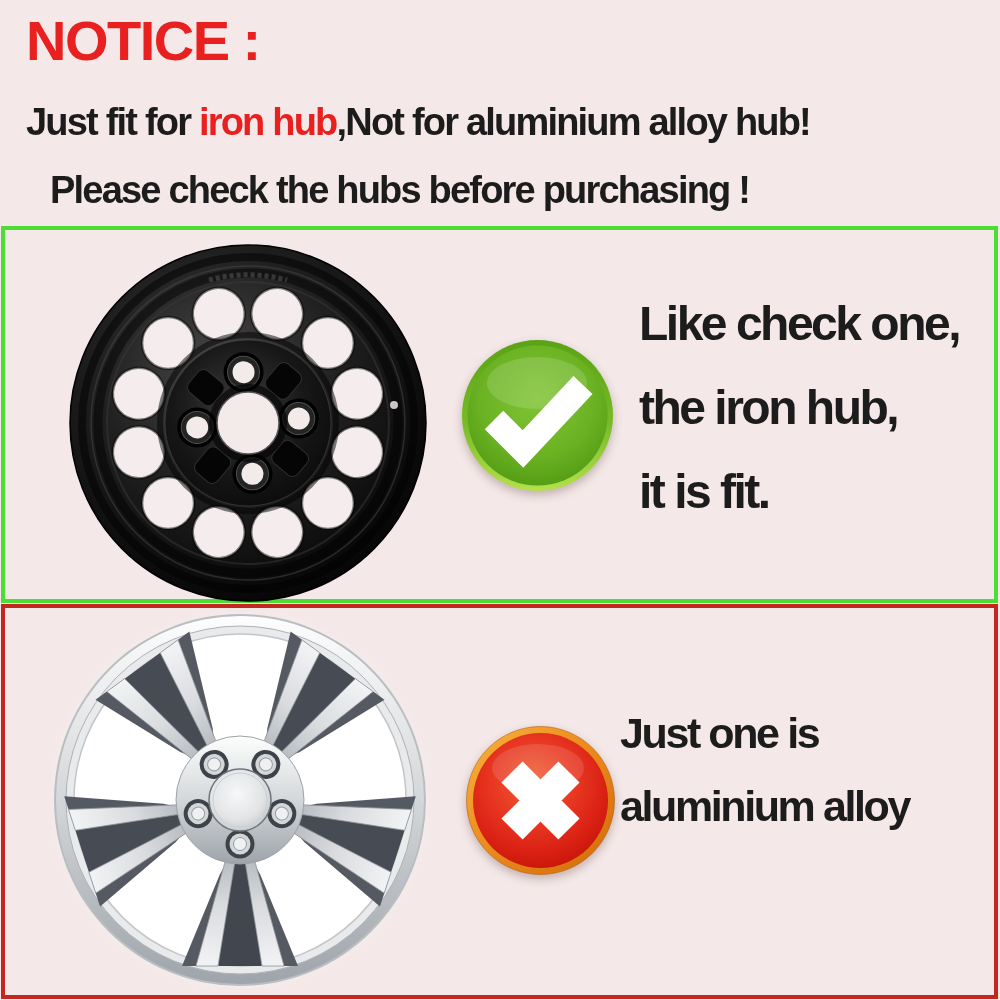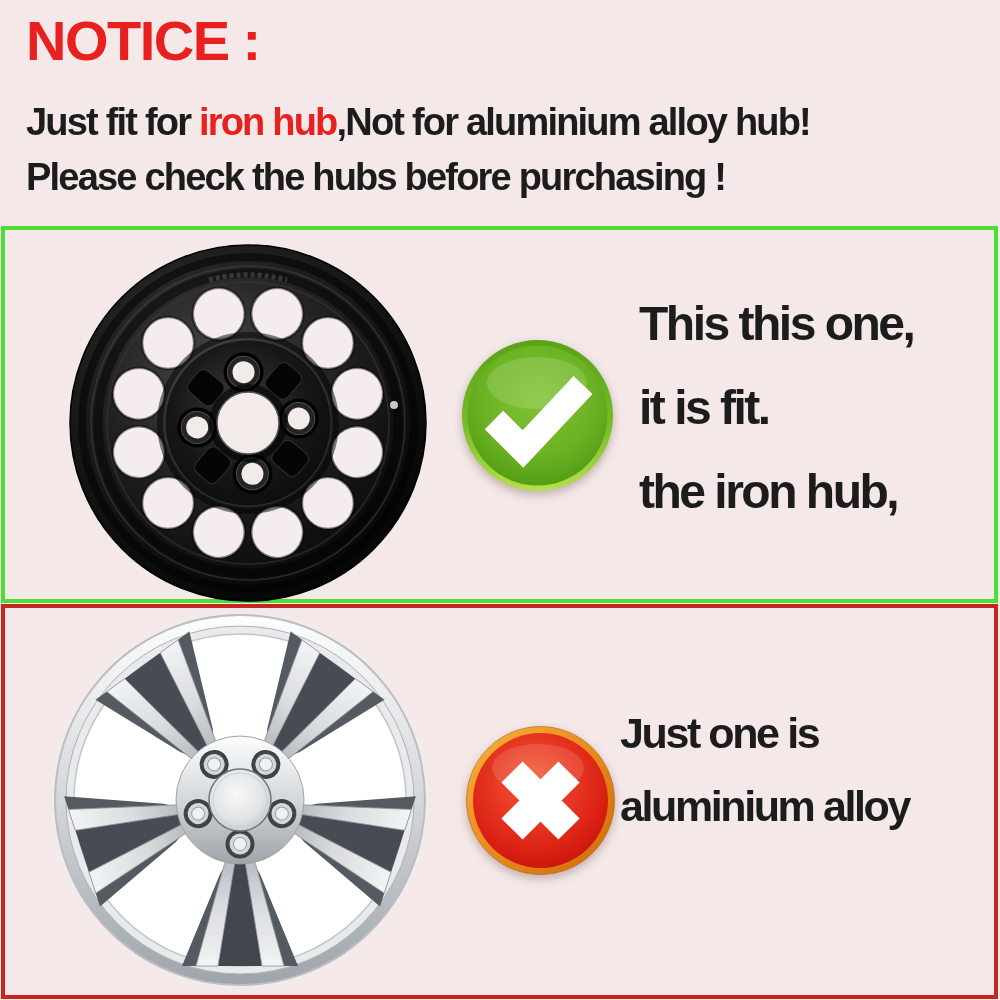--- a/index.html
+++ b/index.html
@@ -11,21 +11,21 @@
     position:absolute;left:26px;top:8px;margin:0;
     font-size:56px;font-weight:700;letter-spacing:-1.5px;
     color:var(--accent-red,#e8201f);
   }
   .notice-line{
     position:absolute;left:26px;margin:0;
     font-size:38px;font-weight:700;letter-spacing:-1.8px;
     color:var(--text,#1d1c1c);white-space:pre;
   }
   .notice-line.l1{top:101px;text-align:center;}
-  .notice-line.l2{top:156px;}
+  .notice-line.l2{top:169px;margin-left:24px;}
   .notice-line .hl{color:var(--accent-red,#e8201f);}
 
   
   .box{position:absolute;left:1px;width:989px;box-sizing:content-box;}
   .box.fit{top:226px;height:369px;border:4px solid var(--fit-border,#4ade37);}
   .box.unfit{top:604px;height:387px;border:4px solid var(--unfit-border,#c42620);}
 
   .wheel{position:absolute;}
   .wheel.steel{left:63px;top:13px;width:360px;height:360px;
     background:radial-gradient(circle at 50% 50%, rgba(255,255,255,.65) 42%, rgba(255,255,255,0) 70%);}
@@ -150,23 +150,23 @@
           </radialGradient>
         </defs>
         <circle cx="76.5" cy="76.5" r="75.5" fill="url(#cg1)"></circle>
         <circle cx="76.5" cy="76.5" r="70" fill="url(#cg2)"></circle>
         <ellipse cx="76" cy="44" rx="50" ry="26" fill="#ffffff" opacity="0.14"></ellipse>
         <path d="M 33 81 L 62 110 L 122 46" fill="none" stroke="#ffffff" stroke-width="26" stroke-linecap="butt" stroke-linejoin="miter"></path>
       </svg>
     </div>
 
     <div class="caption fit-caption">
-      <p>This this one,</p>
+      <p>Like check one,</p>
+      <p>the iron hub,</p>
       <p>it is fit.</p>
-      <p>the iron hub,</p>
     </div>
   </section>
 
   <section class="box unfit">
 
     <figure class="wheel alloy" role="img" style="margin:0" aria-label="silver aluminium alloy wheel photo">
       <svg viewBox="0 0 376 376">
         <defs>
           <linearGradient id="ag1" x1="0" y1="0" x2="0" y2="1">
             <stop offset="0" stop-color="#fdfdfd"></stop>

